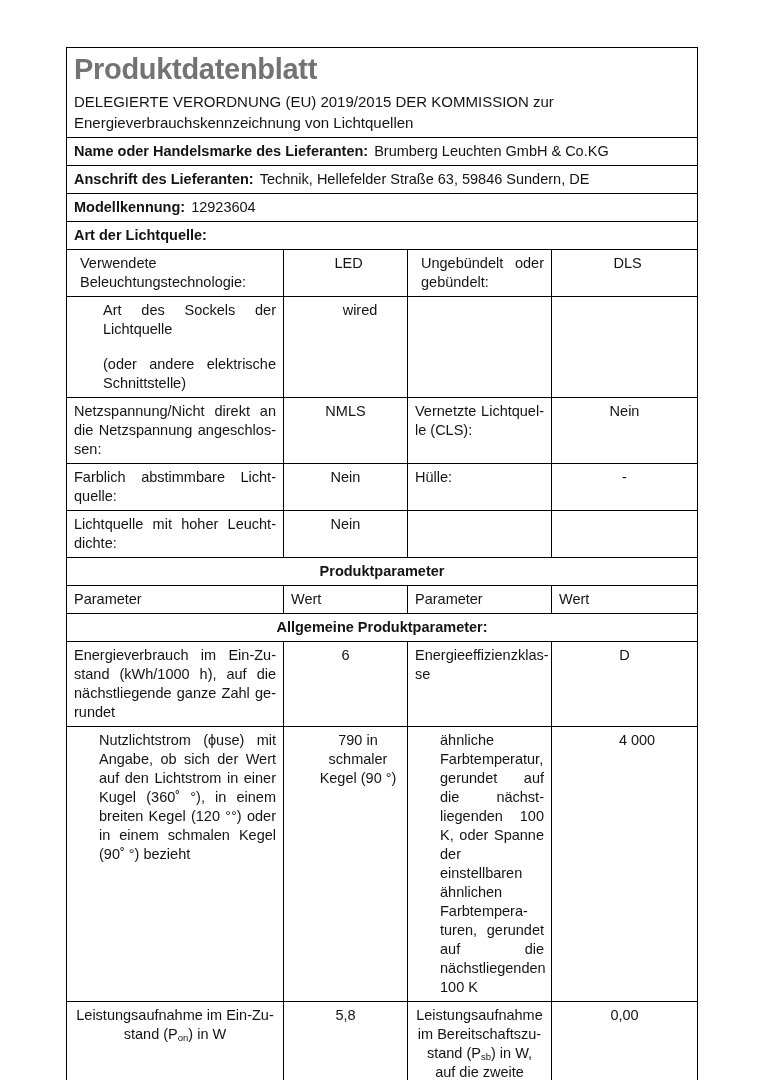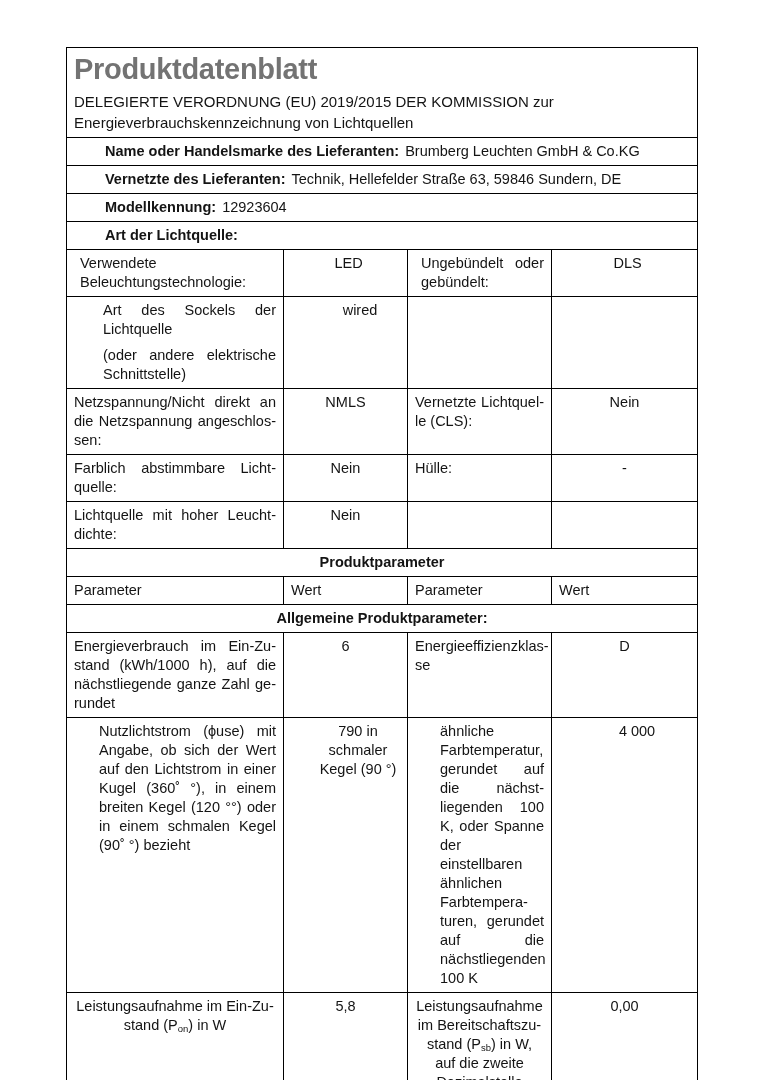--- a/index.html
+++ b/index.html
@@ -36,27 +36,27 @@
     font-size: 29px;
     line-height: 34px;
     font-weight: bold;
     color: #737373;
     letter-spacing: -0.3px;
   }
   .reg-line { font-size: 15px; line-height: 21px; }
 
   
   td.label-row { padding: 6px 7px; }
-  .lbl { font-weight: bold; margin-left: 31px; }
+  .lbl { font-weight: bold; }
   .lbl-val { margin-left: 6px; }
 
   
   td.param { text-align: justify; }
   td.value { text-align: center; }
-  .para2 { margin-top: 7px; }
+  .para2 { margin-top: 16px; }
 
   
   td.section-head {
     text-align: center;
     font-weight: bold;
     padding: 2px 7px;
   }
   td.col-head { padding: 3px 7px; }
 
   
@@ -102,21 +102,21 @@
         </td>
       </tr>
 
       <tr>
         <td colspan="4" class="label-row">
           <span class="lbl">Name oder Handelsmarke des Lieferanten:</span><span class="lbl-val">Brumberg Leuchten GmbH &amp; Co.KG</span>
         </td>
       </tr>
       <tr>
         <td colspan="4" class="label-row">
-          <span class="lbl">Vernetzte des Lieferanten:</span><span class="lbl-val">Technik, Hellefelder Straße 63, 59846 Sundern, DE</span>
+          <span class="lbl">Anschrift des Lieferanten:</span><span class="lbl-val">Technik, Hellefelder Straße 63, 59846 Sundern, DE</span>
         </td>
       </tr>
       <tr>
         <td colspan="4" class="label-row">
           <span class="lbl">Modellkennung:</span><span class="lbl-val">12923604</span>
         </td>
       </tr>
       <tr>
         <td colspan="4" class="label-row">
           <span class="lbl">Art der Lichtquelle:</span>

